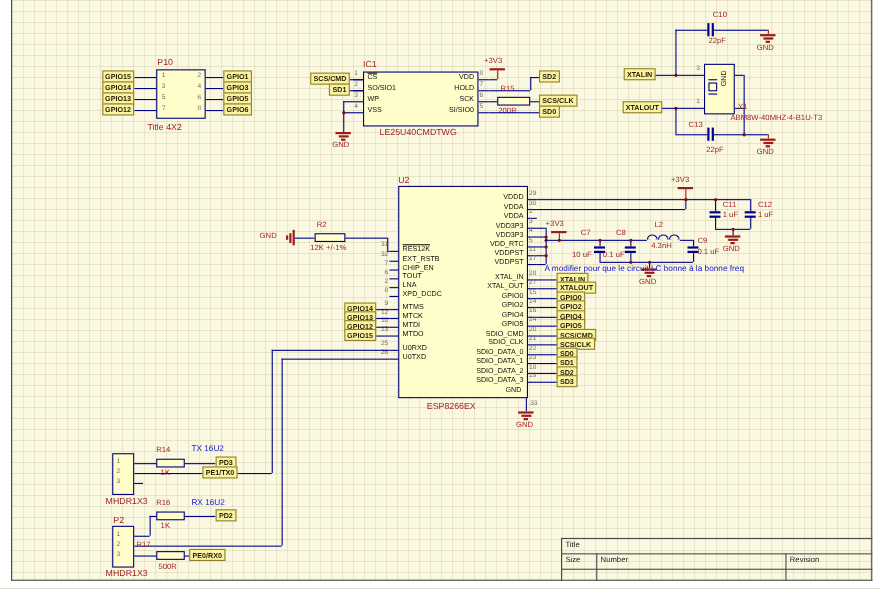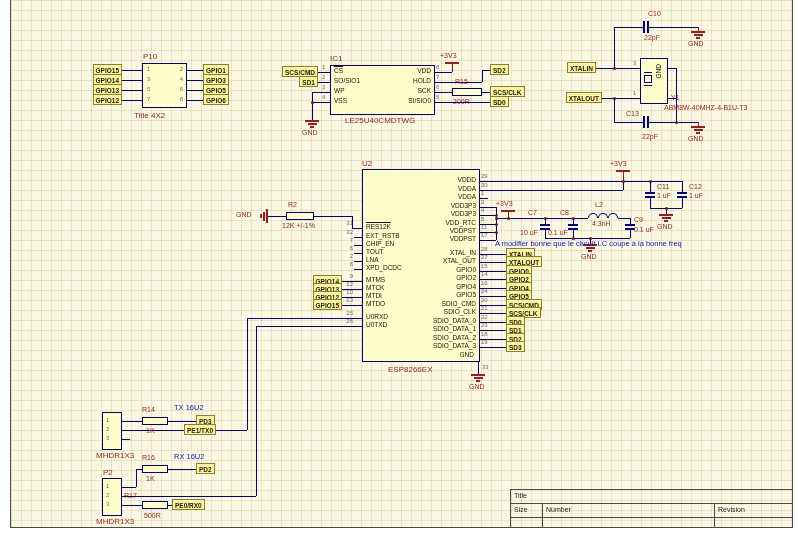--- a/index.html
+++ b/index.html
@@ -424,21 +424,21 @@
     <div class="txt val" style="top: 216px; left: 634px;">C9</div>
     <div class="txt val" style="top: 226px; left: 634px;">0.1 uF</div>
     <div class="wire" style="left: 545px; top: 238px; width: 85px; height: 1px;"></div>
     <div class="wire" style="left: 590px; top: 238px; width: 1px; height: 6px;"></div>
     <div class="dot" style="left: 571.5px; top: 236.5px;"></div>
     <div class="dot" style="left: 588.5px; top: 236.5px;"></div>
     <div class="rbar" style="left: 583px; top: 244px; width: 14px; height: 1.5px;"></div>
     <div class="rbar" style="left: 585.5px; top: 247px; width: 9px; height: 1.5px;"></div>
     <div class="rbar" style="left: 588px; top: 250px; width: 4px; height: 1.5px;"></div>
     <div class="txt pwr" style="top: 253px; left: 581px;">GND</div>
-    <div class="txt note" style="top: 240px; left: 495px;">A modifier bonne que le circuit LC coupe à la bonne freq</div>
+    <div class="txt note" style="top: 240px; left: 495px;">A modifier pour que le circuit LC bonne à la bonne freq</div>
     <div class="tbl" style="left: 510px; top: 489px; width: 283px; height: 1px;"></div>
     <div class="tbl" style="left: 510px; top: 503px; width: 283px; height: 1px;"></div>
     <div class="tbl" style="left: 510px; top: 517px; width: 283px; height: 1px;"></div>
     <div class="tbl" style="left: 510px; top: 489px; width: 1px; height: 39px;"></div>
     <div class="tbl" style="left: 542px; top: 503px; width: 1px; height: 25px;"></div>
     <div class="tbl" style="left: 714px; top: 503px; width: 1px; height: 25px;"></div>
     <div class="txt tb" style="top: 492px; left: 514px;">Title</div>
     <div class="txt tb" style="top: 506px; left: 514px;">Size</div>
     <div class="txt tb" style="top: 506px; left: 546px;">Number</div>
     <div class="txt tb" style="top: 506px; left: 718px;">Revision</div>

